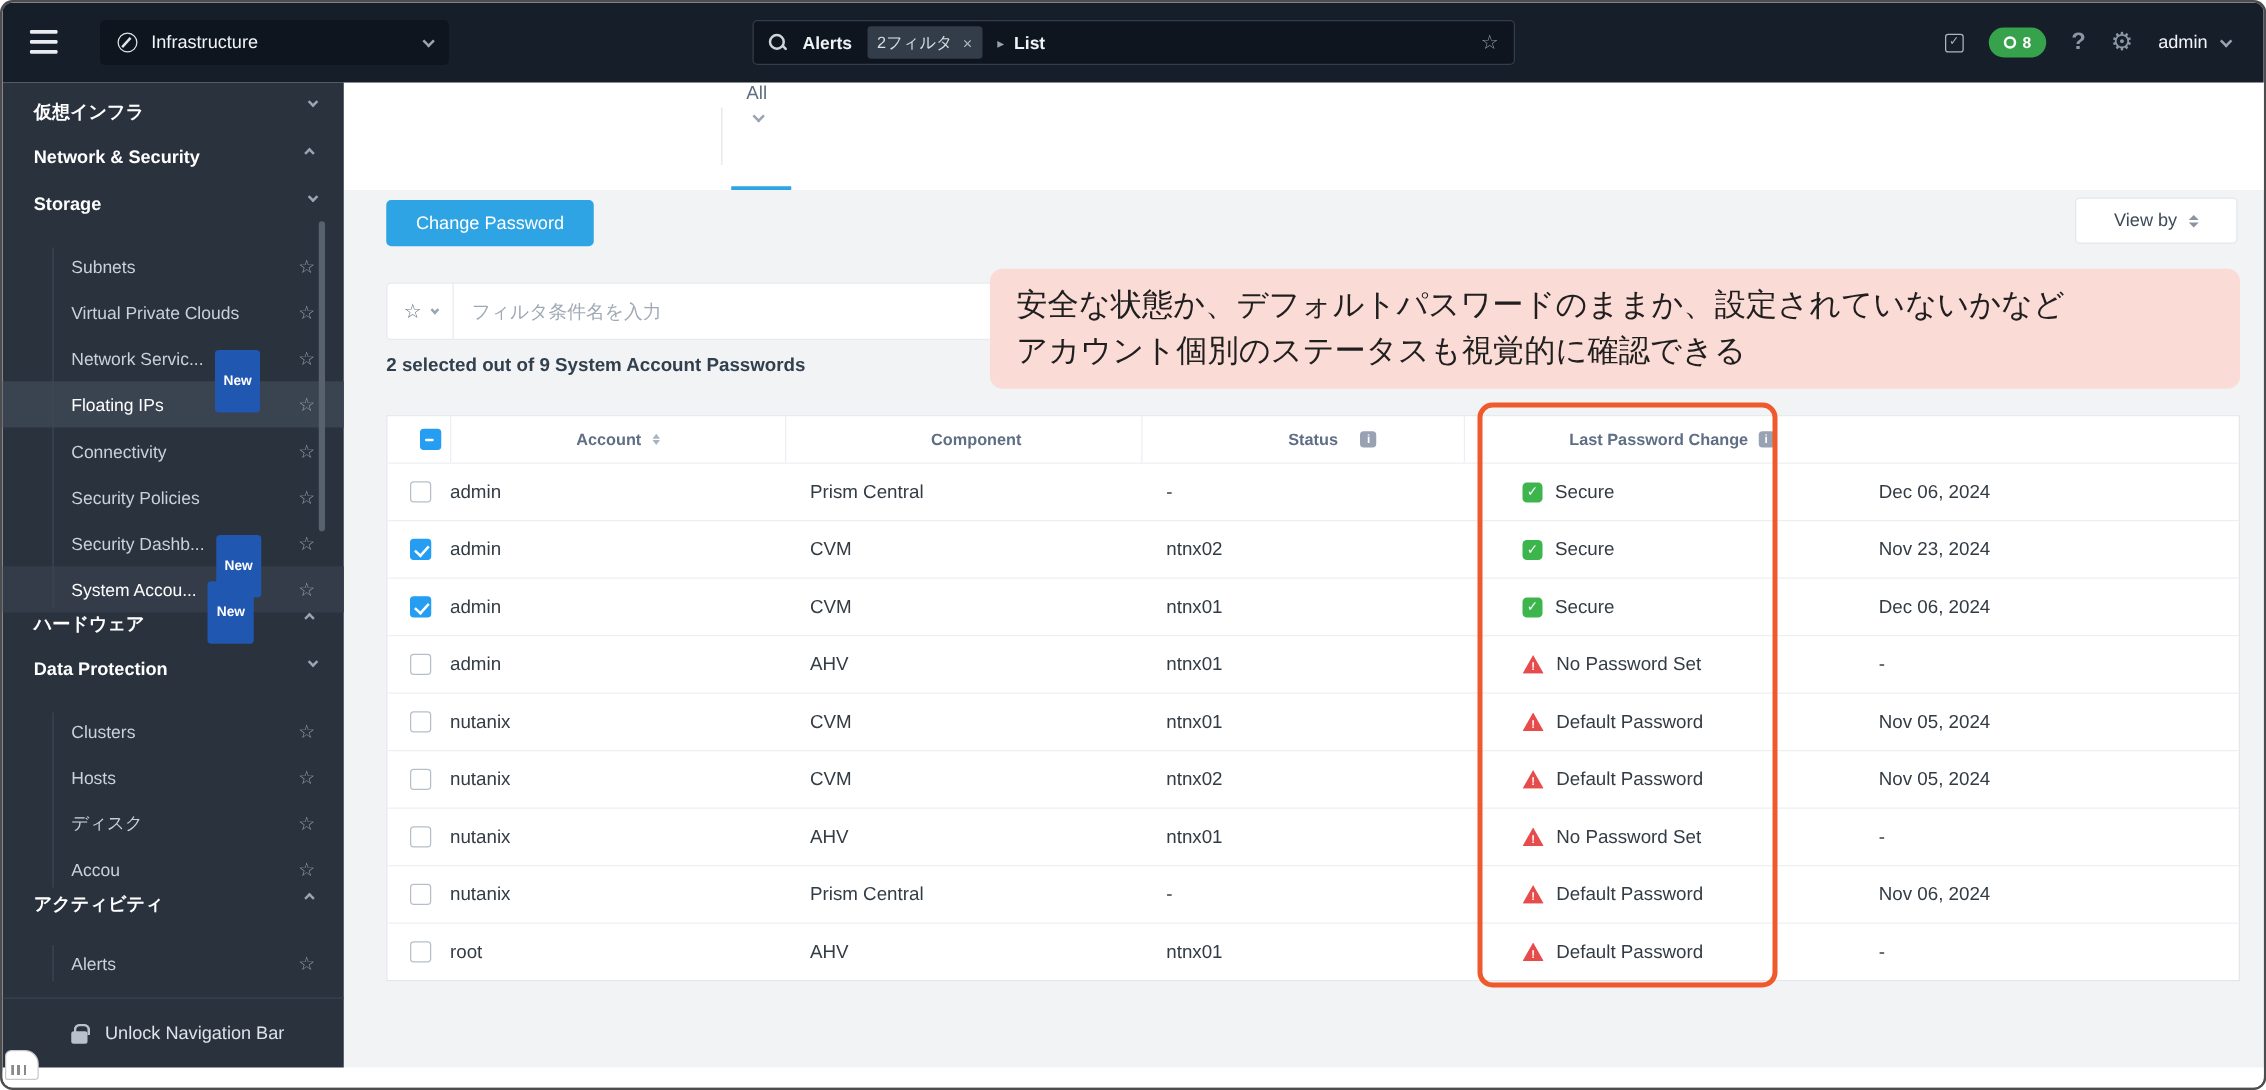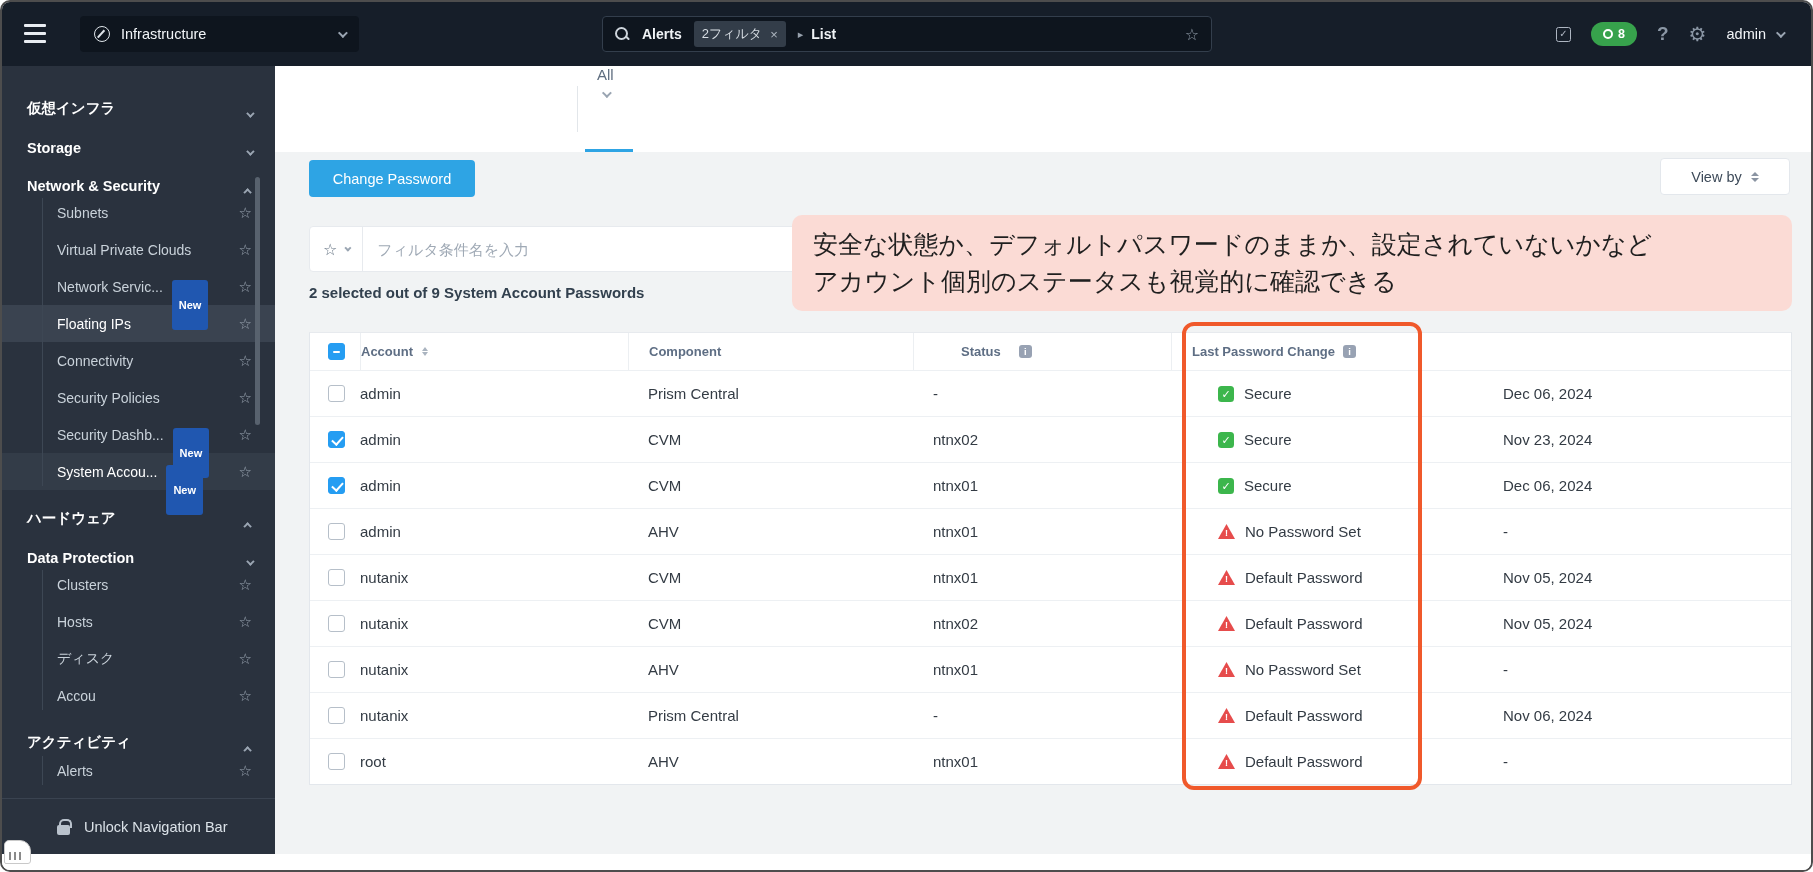--- a/index.html
+++ b/index.html
@@ -35,21 +35,21 @@
   .task-ic{width:15px;height:15px;border:1.7px solid #aeb6c2;border-radius:2.5px;color:#aeb6c2;font-size:10px;line-height:12px;text-align:center;}
   .greenpill{height:24px;min-width:46px;background:var(--pillgreen);border-radius:12px;display:flex;align-items:center;justify-content:center;gap:5px;padding:0 9px;}
   .ring{width:10px;height:10px;border:2.2px solid #fff;border-radius:50%;}
   .greenpill b{color:#fff;font-size:12.5px;}
   .q-ic{color:#8b97a5;font-size:19px;font-weight:bold;}
   .gear-ic{color:#8b97a5;font-size:20px;line-height:20px;}
   .user{color:#f2f5f8;font-size:14.5px;display:flex;align-items:center;gap:10px;}
 
   
   .sidebar{position:absolute;left:0;top:64px;width:273px;height:791px;background:#2a323e;z-index:2;padding-top:14px;color:#c9d2da;}
-  .nav-group{height:38px;display:flex;align-items:flex-end;padding:0 23px 0 25px;cursor:pointer;}
+  .nav-group{height:38px;display:flex;align-items:flex-start;padding:0 23px 0 25px;cursor:pointer;}
   .nav-group-label{color:#ffffff;font-weight:bold;font-size:14.5px;}
   .nav-group .chev{margin-left:auto;width:6px;height:6px;}
   .nav-sub{position:relative;}
   .nav-sub::before{content:"";position:absolute;left:40px;top:4px;bottom:4px;width:1px;background:#3d4754;}
   .nav-item{height:37px;display:flex;align-items:center;padding:0 23px 0 55px;font-size:14px;color:#c9d2da;cursor:pointer;}
   .nav-item.hl{background:#3a4350;color:#ffffff;}
   .nav-item.sel{background:#333c48;color:#ffffff;}
   .nav-badge{margin-left:9px;background:var(--badge);color:#fff;font-size:11px;font-weight:bold;border-radius:3px;padding:19px 7px;margin-top:36px;}
   .nav-star{margin-left:auto;color:#99a4b0;font-size:15px;}
   .sb-divider{border-top:1px solid #3a4350;margin:9px 0 0 0;}
@@ -80,21 +80,21 @@
   .filter-input::placeholder{color:#9fa9b5;}
 
   .annotation{position:absolute;left:790px;top:213px;width:1000px;height:96px;background:var(--pink);border-radius:10px;z-index:5;padding:24px 21px;display:flex;flex-direction:column;justify-content:center;}
   .annotation div{font-size:25px;line-height:37px;color:#1f1f1f;white-space:nowrap;}
 
   .summary{position:absolute;left:307px;top:282px;font-size:15px;font-weight:bold;color:#32404e;z-index:1;}
 
   .table{position:absolute;left:307px;top:330px;width:1483px;background:#fff;border:1px solid #e3e7ec;border-top:1px solid #e7eaee;z-index:1;}
   .trow{display:grid;grid-template-columns:50px 268px 285px 258px 312px 1fr;align-items:center;height:46px;border-top:1px solid #edf0f3;font-size:15px;color:#333b44;}
   .trow.head{height:37px;border-top:none;font-size:13px;font-weight:bold;color:#5e6e84;}
-  .trow.head .cell{height:100%;display:flex;align-items:center;}
+  .trow.head .cell{height:100%;display:flex;align-items:center;justify-content:center;}
   .trow.head .cell + .cell{border-left:1px solid #eceff2;}
   .cell{display:flex;align-items:center;}
   .c-check{padding-left:18px;}
   .c-comp,.c-clus,.c-last{padding-left:20px;}
   .c-stat{padding-left:47px;gap:10px;}
   .cb{width:17px;height:17px;border:1.6px solid #b6bfc9;border-radius:3px;background:#fff;position:relative;cursor:pointer;flex:0 0 auto;}
   .cb.checked,.cb.ind{background:#259df2;border-color:#259df2;}
   .cb.checked::after{content:"";position:absolute;left:4.5px;top:1.5px;width:5px;height:9px;border-right:2.2px solid #fff;border-bottom:2.2px solid #fff;transform:rotate(42deg);}
   .cb.ind::after{content:"";position:absolute;left:3.5px;top:6.5px;width:7px;height:2.6px;background:#fff;border-radius:1px;}
   .ic-secure{width:16px;height:16px;background:var(--green);border-radius:3.5px;color:#fff;font-size:11px;line-height:16px;text-align:center;flex:0 0 auto;}
@@ -155,26 +155,26 @@
     </div>
   </div>
 
   <div class="sidebar">
     <div id="sidebar-nav">
         <div class="nav-group">
           <span class="nav-group-label">仮想インフラ</span>
           <span class="chev down"></span>
         </div>
         <div class="nav-group">
+          <span class="nav-group-label">Network &amp; Security</span>
+          <span class="chev up"></span>
+        </div>
+        <div class="nav-group">
           <span class="nav-group-label">Storage</span>
           <span class="chev down"></span>
-        </div>
-        <div class="nav-group">
-          <span class="nav-group-label">Network &amp; Security</span>
-          <span class="chev up"></span>
         </div>
         <div class="nav-sub">
           <div class="nav-item">
             <span>Subnets</span>
             <span class="nav-star">☆</span>
           </div>
           <div class="nav-item">
             <span>Virtual Private Clouds</span>
             <span class="nav-star">☆</span>
           </div>

